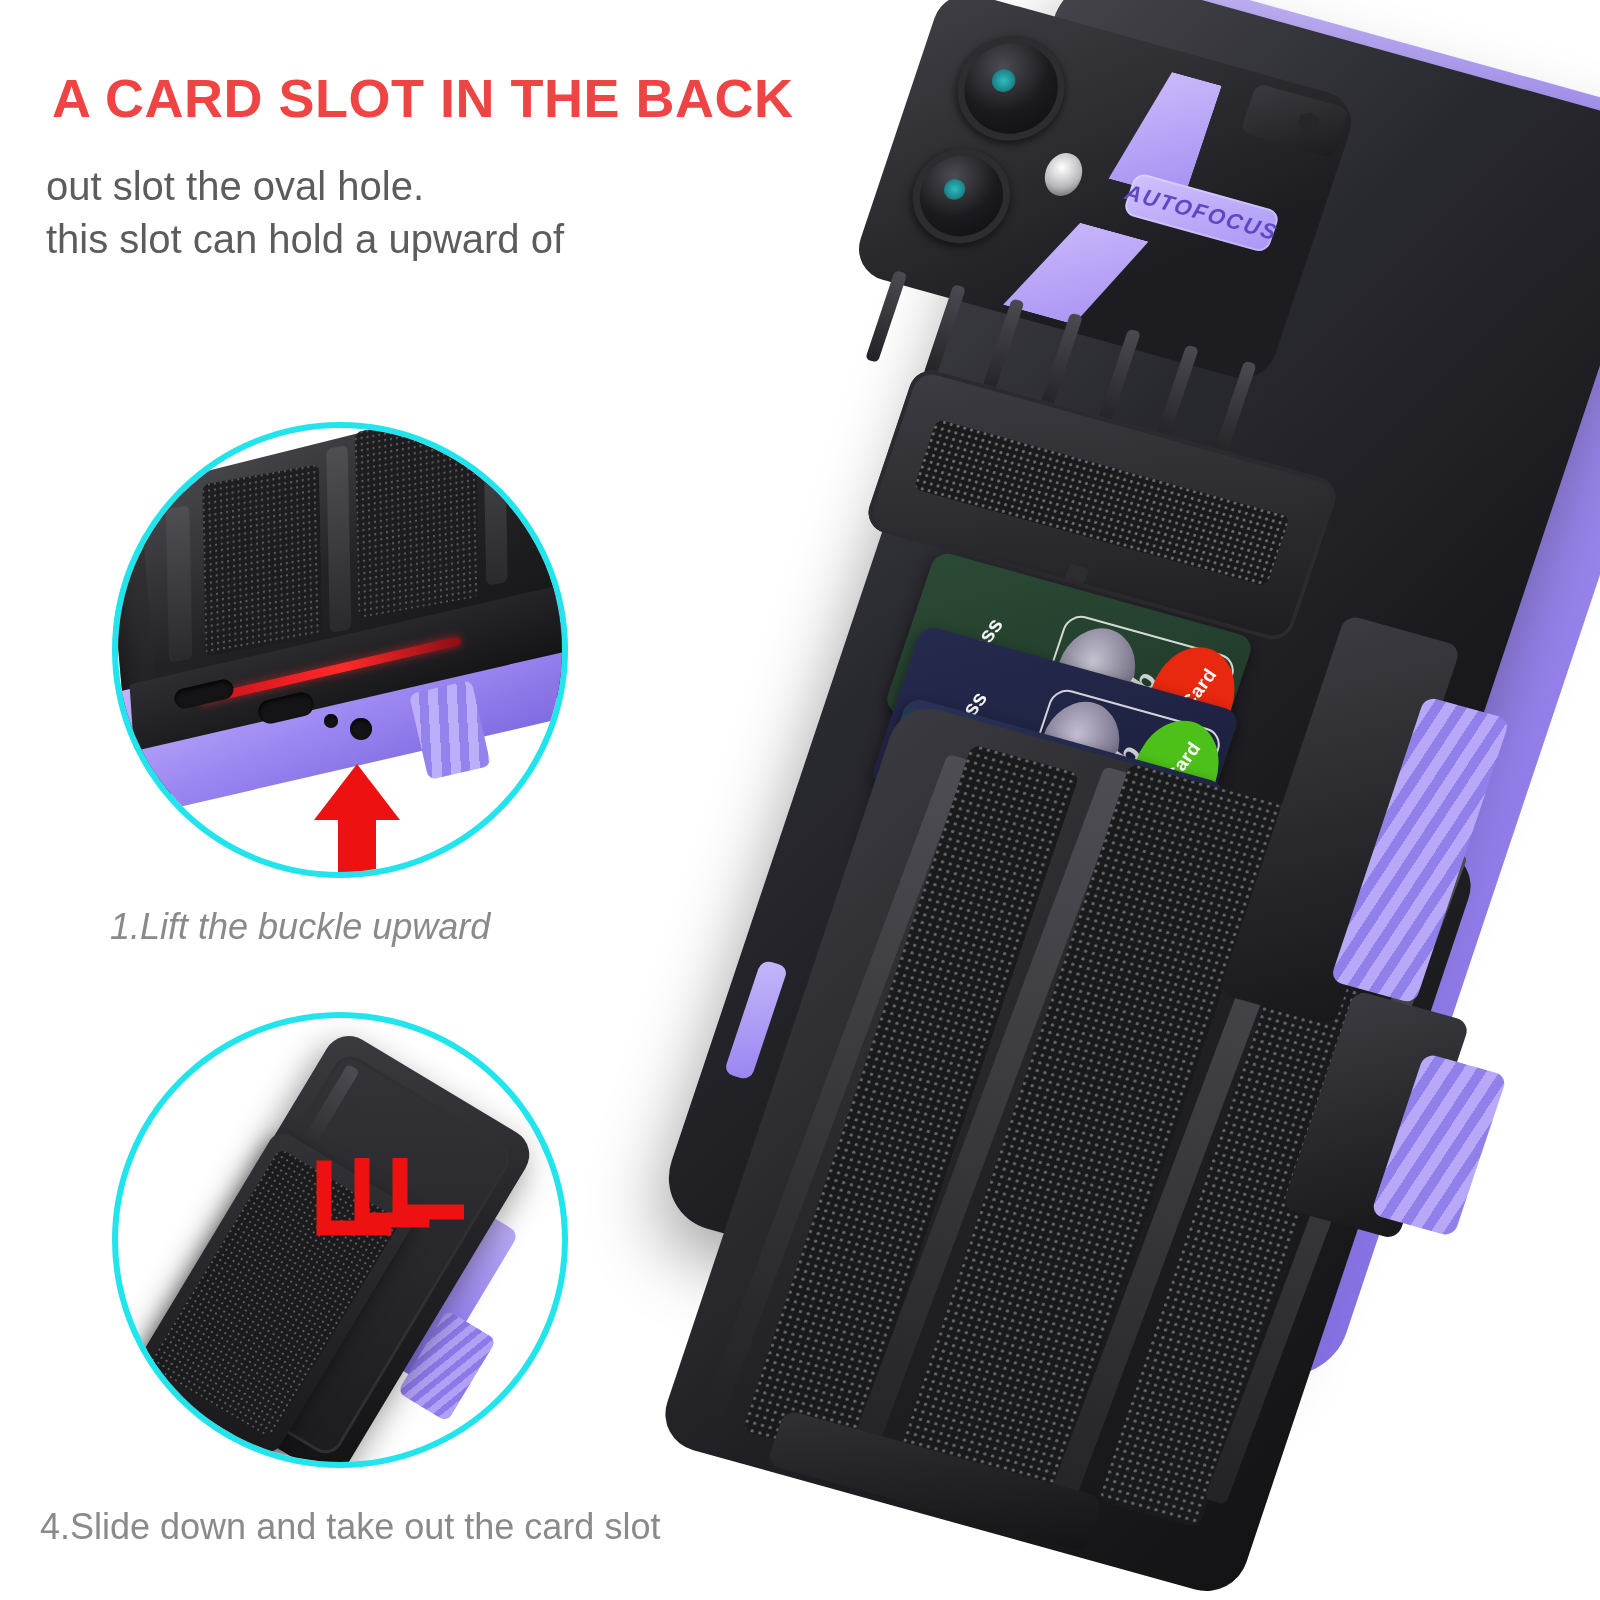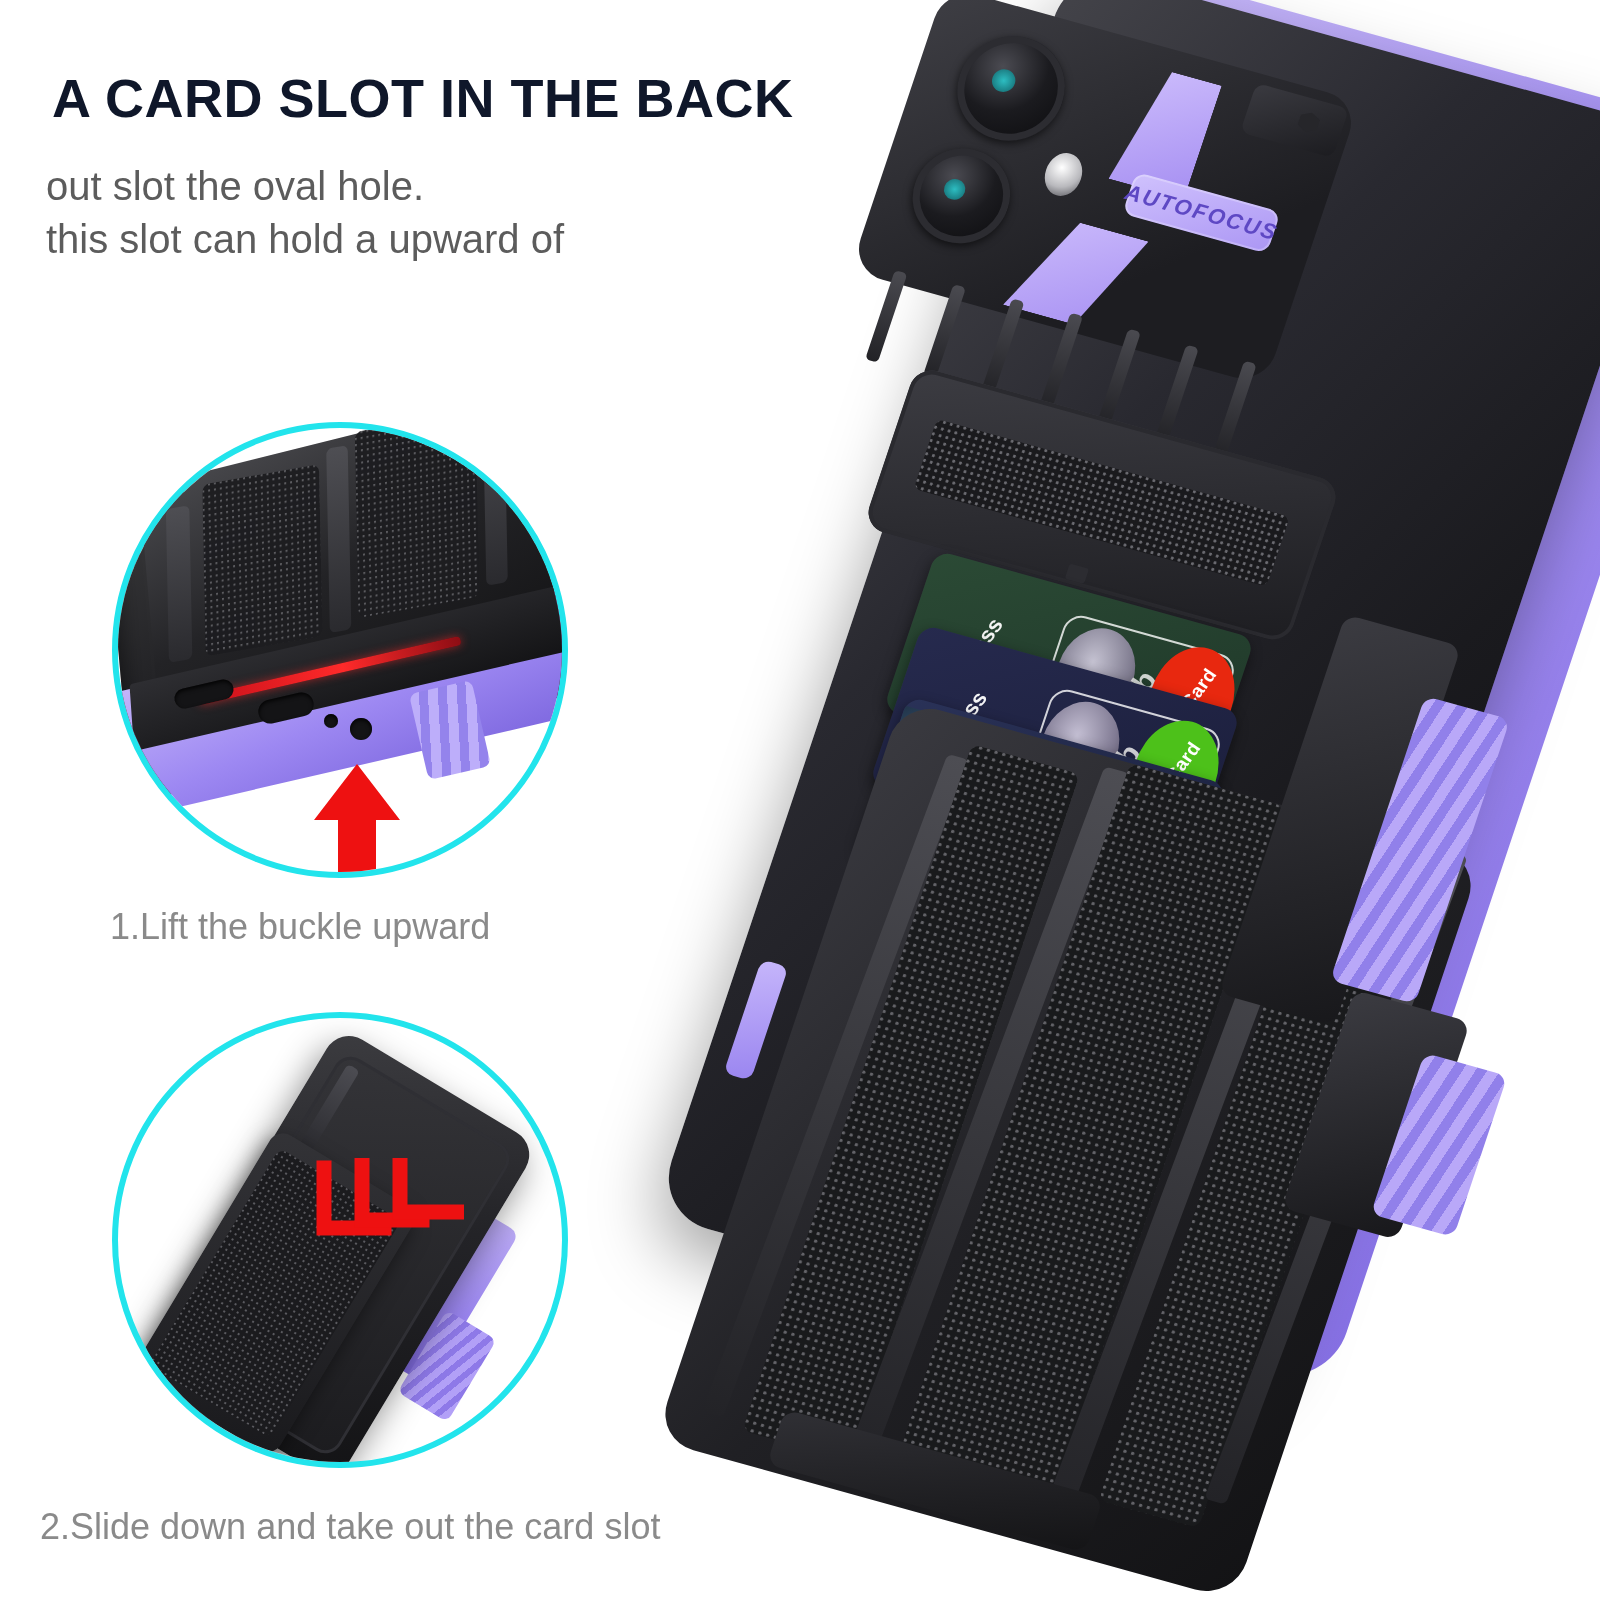--- a/index.html
+++ b/index.html
@@ -1,28 +1,28 @@
 <!DOCTYPE html>
 <html><head>
 <meta charset="utf-8">
 <style>
   html,body{margin:0;padding:0;background:#fff;}
   body{width:1600px;height:1600px;position:relative;overflow:hidden;
        font-family:"Liberation Sans", sans-serif;}
 
   
   #headline{position:absolute;left:52px;top:70px;width:900px;
-            font-size:54px;font-weight:bold;color:#0f172a;letter-spacing:.5px;
+            font-size:54px;font-weight:bold;color:#ef4444;letter-spacing:.5px;
             line-height:1.05;white-space:nowrap;}
   #bodycopy{position:absolute;left:46px;top:160px;width:760px;
             font-size:40px;color:#5c5c5c;line-height:1.32;}
   #bodycopy div{white-space:nowrap;}
 
   .caption{position:absolute;font-size:36px;color:#8a8a8a;white-space:nowrap;}
-  #cap1{left:110px;top:906px;}
+  #cap1{left:110px;top:906px;font-style:italic;}
   #cap2{left:40px;top:1506px;}
 
   
   .circle{position:absolute;border-radius:50%;border:6px solid #22e4ec;
           background:#fff;overflow:hidden;}
   #circle1{left:112px;top:422px;width:444px;height:444px;}
   #circle2{left:112px;top:1012px;width:444px;height:444px;}
 
   
   #c1wrap{position:absolute;inset:0;}
@@ -180,21 +180,21 @@
 <body>
 
 <div id="headline">A CARD SLOT IN THE BACK</div>
 
 <div id="bodycopy">
   <div>out slot the oval hole.</div>
   <div>this slot can hold a upward of</div>
 </div>
 
 <div class="caption" id="cap1">1.Lift the buckle upward</div>
-<div class="caption" id="cap2">2.Slide down and take out the card slot</div>
+<div class="caption" id="cap2">4.Slide down and take out the card slot</div>
 
 <div class="circle" id="circle1">
   <div id="c1wrap">
     <div class="i1-body"></div>
     <div class="i1-top">
       <div class="i1-rib" style="left:20px;top:28px;width:24px;height:150px;transform:rotate(4deg);"></div>
       <div class="i1-dots" style="left:58px;top:16px;width:120px;height:168px;transform:rotate(4deg);"></div>
       <div class="i1-rib" style="left:186px;top:8px;width:22px;height:180px;transform:rotate(4deg);"></div>
       <div class="i1-dots" style="left:216px;top:2px;width:124px;height:182px;transform:rotate(4deg);"></div>
       <div class="i1-rib" style="left:348px;top:0px;width:22px;height:180px;transform:rotate(4deg);"></div>

